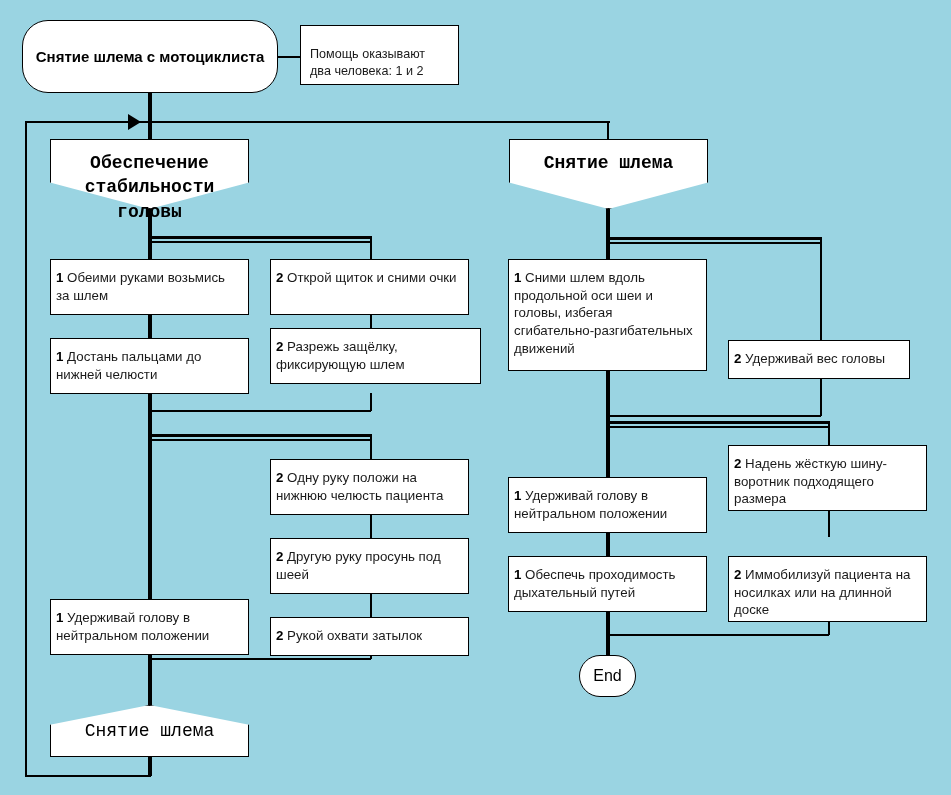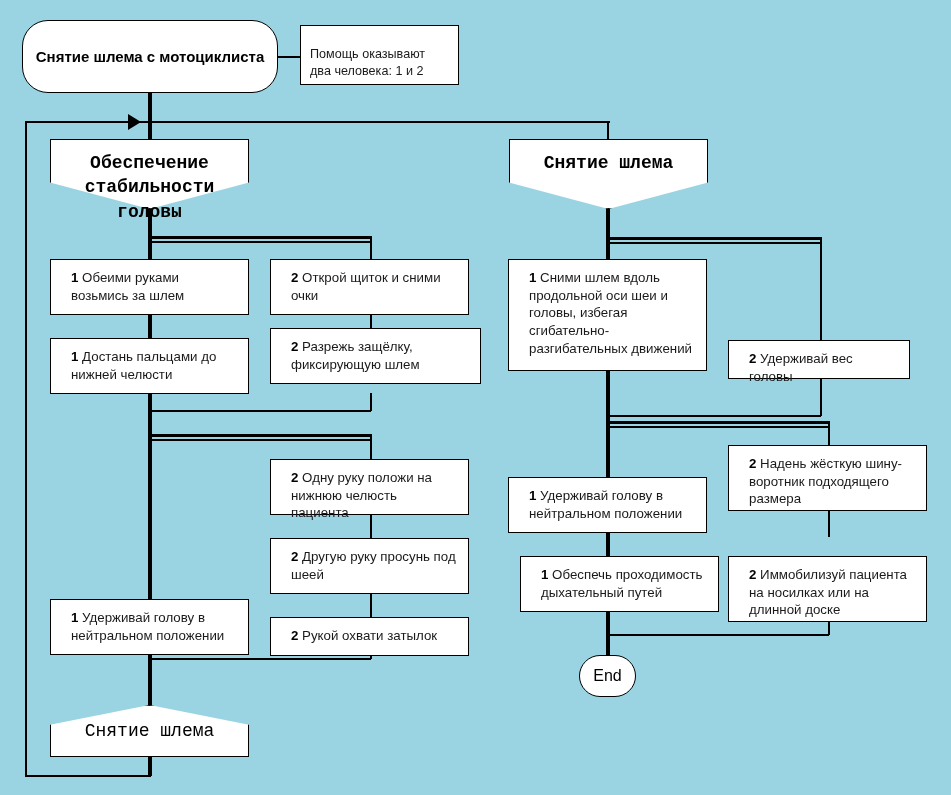--- a/index.html
+++ b/index.html
@@ -16,21 +16,21 @@
   }
   
   .node{
     position:absolute;
     background:#ffffff;
     border:1.5px solid #000000;
     box-sizing:border-box;
     font-size:13.3px;
     color:#1a1a1a;
     line-height:1.33;
-    padding:9px 10px 6px 20px;
+    padding:9px 10px 6px 5px;
     z-index:5;
   }
   .node .num{font-weight:bold;color:#000;}
   .terminator{
     position:absolute;
     background:#ffffff;
     border:1.5px solid #000000;
     border-radius:26px;
     box-sizing:border-box;
     display:flex;
@@ -234,21 +234,21 @@
   <div class="node" style="left:728px;top:556px;width:199px;height:66px;">
     <span class="num">2 </span>
     <span>Иммобилизуй пациента на носилках или на длинной доске</span>
   </div>
 
   <div class="node" style="left:508px;top:477px;width:199px;height:56px;">
     <span class="num">1 </span>
     <span>Удерживай голову в нейтральном положении</span>
   </div>
   <div class="vline" style="left:606px;top:532px;height:25px;"></div>
-  <div class="node" style="left:508px;top:556px;width:199px;height:56px;margin-left:12px;">
+  <div class="node" style="left:508px;top:556px;width:199px;height:56px;">
     <span class="num">1 </span>
     <span>Обеспечь проходимость дыхательный путей</span>
   </div>
 
   <div class="vline" style="left:606px;top:425px;height:230px;"></div>
   <div class="vthin" style="left:828px;top:601px;height:34px;"></div>
   <div class="hthin" style="left:608px;top:634px;width:221px;"></div>
 
   <div class="terminator plain" style="left:579px;top:655px;width:57px;height:42px;">
     <span>End</span>

